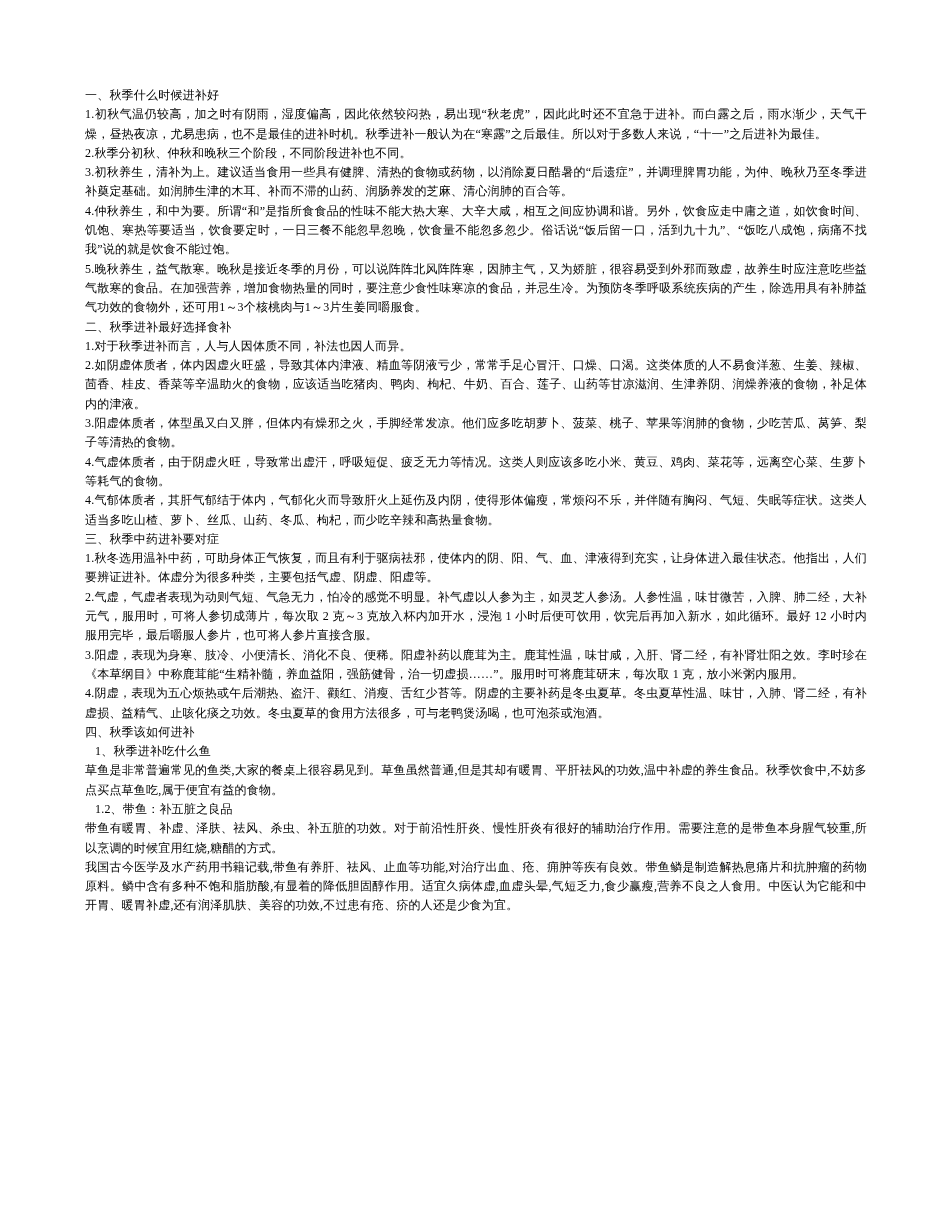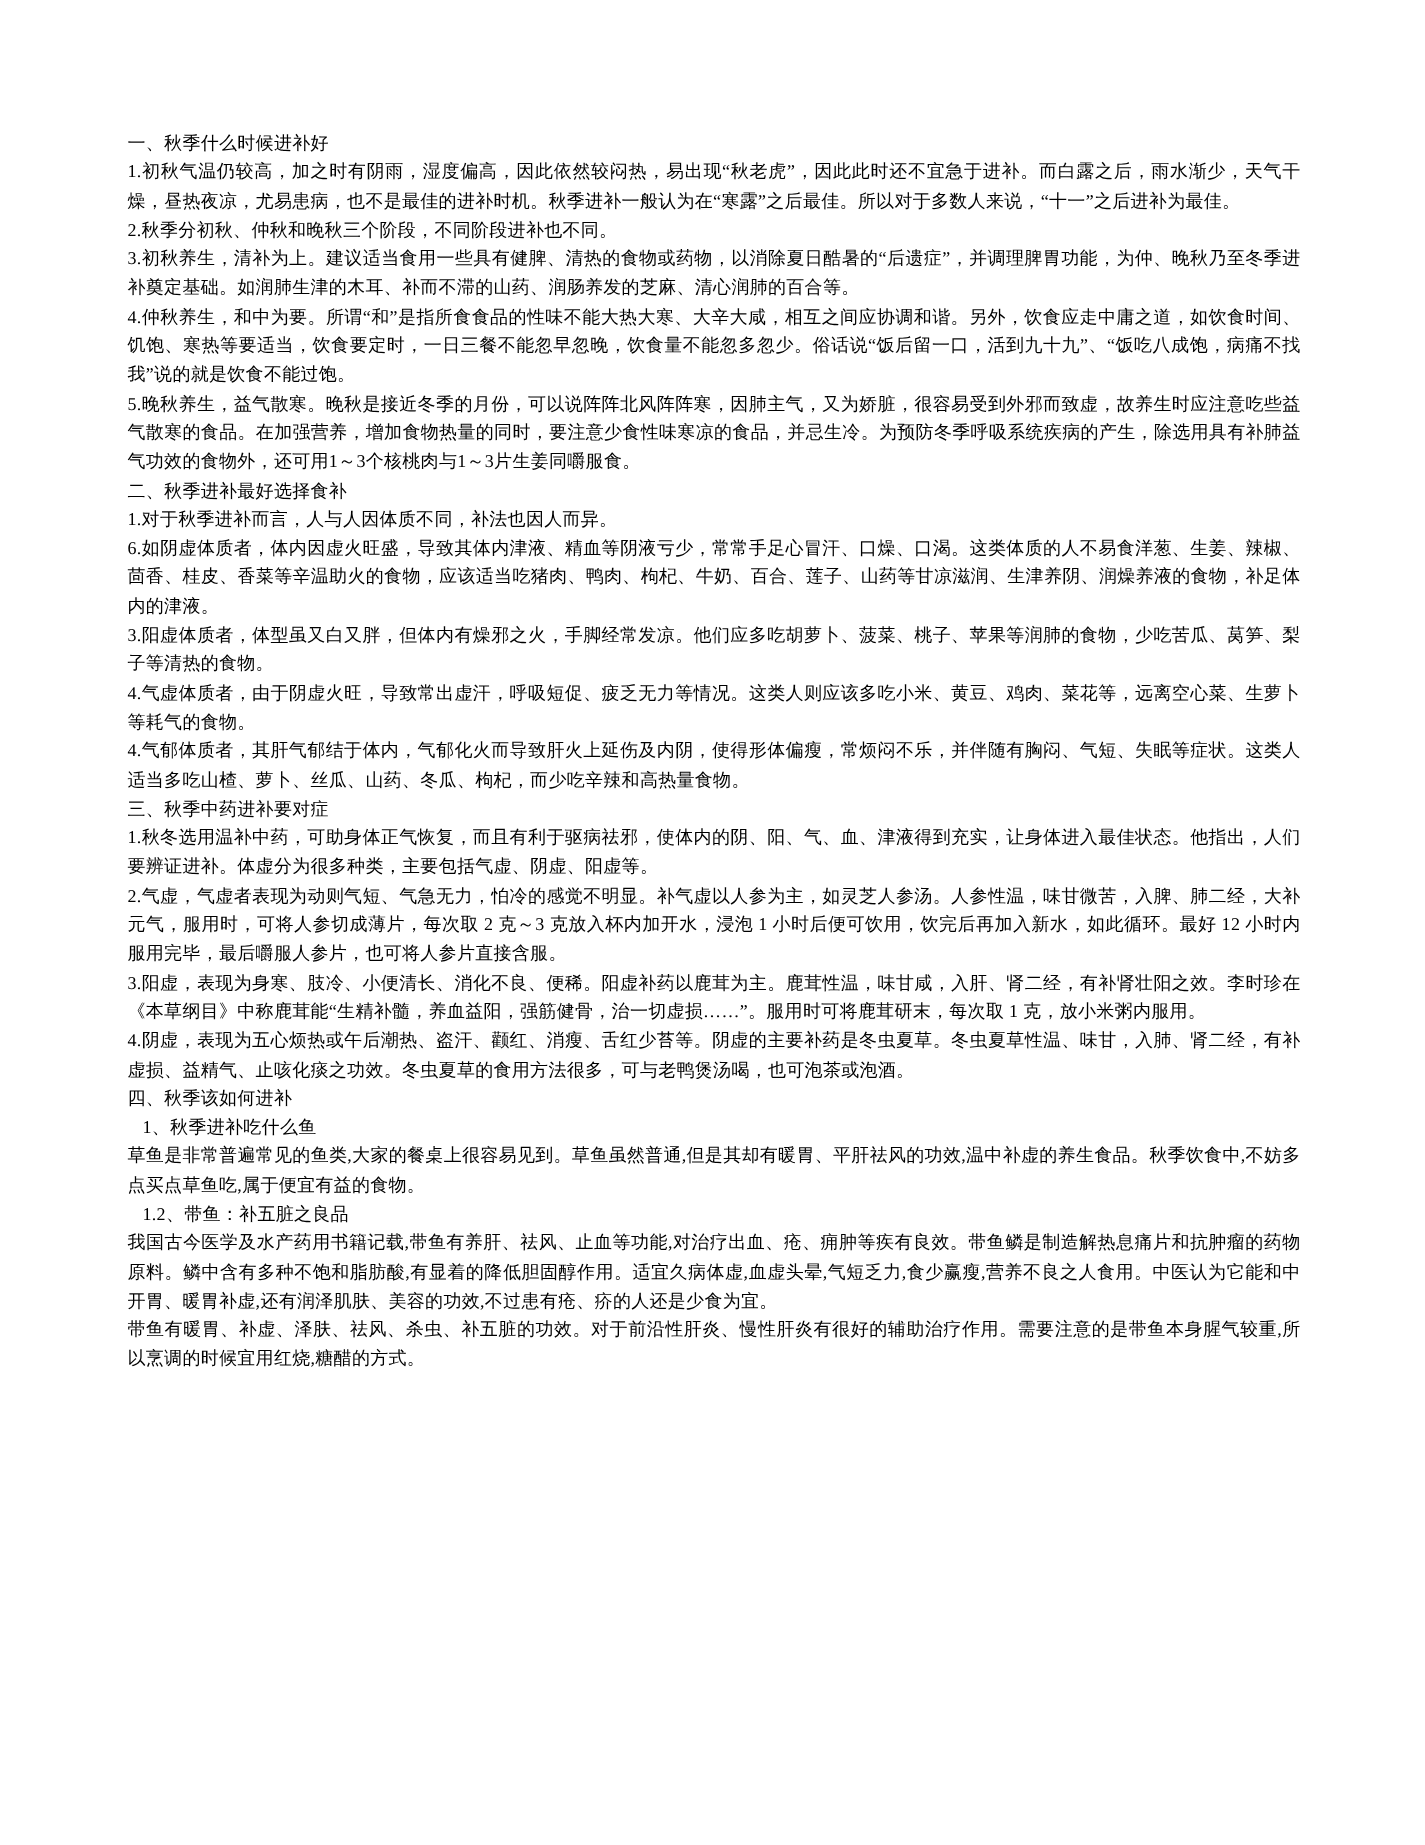--- a/index.html
+++ b/index.html
@@ -46,29 +46,29 @@
 <div class="page">
   <div class="doc-content" id="doc-content">
       <p>一、秋季什么时候进补好</p>
       <p>1.初秋气温仍较高，加之时有阴雨，湿度偏高，因此依然较闷热，易出现“秋老虎”，因此此时还不宜急于进补。而白露之后，雨水渐少，天气干燥，昼热夜凉，尤易患病，也不是最佳的进补时机。秋季进补一般认为在“寒露”之后最佳。所以对于多数人来说，“十一”之后进补为最佳。</p>
       <p>2.秋季分初秋、仲秋和晚秋三个阶段，不同阶段进补也不同。</p>
       <p>3.初秋养生，清补为上。建议适当食用一些具有健脾、清热的食物或药物，以消除夏日酷暑的“后遗症”，并调理脾胃功能，为仲、晚秋乃至冬季进补奠定基础。如润肺生津的木耳、补而不滞的山药、润肠养发的芝麻、清心润肺的百合等。</p>
       <p>4.仲秋养生，和中为要。所谓“和”是指所食食品的性味不能大热大寒、大辛大咸，相互之间应协调和谐。另外，饮食应走中庸之道，如饮食时间、饥饱、寒热等要适当，饮食要定时，一日三餐不能忽早忽晚，饮食量不能忽多忽少。俗话说“饭后留一口，活到九十九”、“饭吃八成饱，病痛不找我”说的就是饮食不能过饱。</p>
       <p>5.晚秋养生，益气散寒。晚秋是接近冬季的月份，可以说阵阵北风阵阵寒，因肺主气，又为娇脏，很容易受到外邪而致虚，故养生时应注意吃些益气散寒的食品。在加强营养，增加食物热量的同时，要注意少食性味寒凉的食品，并忌生冷。为预防冬季呼吸系统疾病的产生，除选用具有补肺益气功效的食物外，还可用1～3个核桃肉与1～3片生姜同嚼服食。</p>
       <p>二、秋季进补最好选择食补</p>
       <p>1.对于秋季进补而言，人与人因体质不同，补法也因人而异。</p>
-      <p>6.如阴虚体质者，体内因虚火旺盛，导致其体内津液、精血等阴液亏少，常常手足心冒汗、口燥、口渴。这类体质的人不易食洋葱、生姜、辣椒、茴香、桂皮、香菜等辛温助火的食物，应该适当吃猪肉、鸭肉、枸杞、牛奶、百合、莲子、山药等甘凉滋润、生津养阴、润燥养液的食物，补足体内的津液。</p>
+      <p>2.如阴虚体质者，体内因虚火旺盛，导致其体内津液、精血等阴液亏少，常常手足心冒汗、口燥、口渴。这类体质的人不易食洋葱、生姜、辣椒、茴香、桂皮、香菜等辛温助火的食物，应该适当吃猪肉、鸭肉、枸杞、牛奶、百合、莲子、山药等甘凉滋润、生津养阴、润燥养液的食物，补足体内的津液。</p>
       <p>3.阳虚体质者，体型虽又白又胖，但体内有燥邪之火，手脚经常发凉。他们应多吃胡萝卜、菠菜、桃子、苹果等润肺的食物，少吃苦瓜、莴笋、梨子等清热的食物。</p>
       <p>4.气虚体质者，由于阴虚火旺，导致常出虚汗，呼吸短促、疲乏无力等情况。这类人则应该多吃小米、黄豆、鸡肉、菜花等，远离空心菜、生萝卜等耗气的食物。</p>
       <p>4.气郁体质者，其肝气郁结于体内，气郁化火而导致肝火上延伤及内阴，使得形体偏瘦，常烦闷不乐，并伴随有胸闷、气短、失眠等症状。这类人适当多吃山楂、萝卜、丝瓜、山药、冬瓜、枸杞，而少吃辛辣和高热量食物。</p>
       <p>三、秋季中药进补要对症</p>
       <p>1.秋冬选用温补中药，可助身体正气恢复，而且有利于驱病祛邪，使体内的阴、阳、气、血、津液得到充实，让身体进入最佳状态。他指出，人们要辨证进补。体虚分为很多种类，主要包括气虚、阴虚、阳虚等。</p>
       <p>2.气虚，气虚者表现为动则气短、气急无力，怕冷的感觉不明显。补气虚以人参为主，如灵芝人参汤。人参性温，味甘微苦，入脾、肺二经，大补元气，服用时，可将人参切成薄片，每次取 2 克～3 克放入杯内加开水，浸泡 1 小时后便可饮用，饮完后再加入新水，如此循环。最好 12 小时内服用完毕，最后嚼服人参片，也可将人参片直接含服。</p>
       <p>3.阳虚，表现为身寒、肢冷、小便清长、消化不良、便稀。阳虚补药以鹿茸为主。鹿茸性温，味甘咸，入肝、肾二经，有补肾壮阳之效。李时珍在《本草纲目》中称鹿茸能“生精补髓，养血益阳，强筋健骨，治一切虚损……”。服用时可将鹿茸研末，每次取 1 克，放小米粥内服用。</p>
       <p>4.阴虚，表现为五心烦热或午后潮热、盗汗、颧红、消瘦、舌红少苔等。阴虚的主要补药是冬虫夏草。冬虫夏草性温、味甘，入肺、肾二经，有补虚损、益精气、止咳化痰之功效。冬虫夏草的食用方法很多，可与老鸭煲汤喝，也可泡茶或泡酒。</p>
       <p>四、秋季该如何进补</p>
       <p class="indent">1、秋季进补吃什么鱼</p>
       <p>草鱼是非常普遍常见的鱼类,大家的餐桌上很容易见到。草鱼虽然普通,但是其却有暖胃、平肝祛风的功效,温中补虚的养生食品。秋季饮食中,不妨多点买点草鱼吃,属于便宜有益的食物。</p>
       <p class="indent">1.2、带鱼：补五脏之良品</p>
+      <p>带鱼有暖胃、补虚、泽肤、祛风、杀虫、补五脏的功效。对于前沿性肝炎、慢性肝炎有很好的辅助治疗作用。需要注意的是带鱼本身腥气较重,所以烹调的时候宜用红烧,糖醋的方式。</p>
       <p>我国古今医学及水产药用书籍记载,带鱼有养肝、祛风、止血等功能,对治疗出血、疮、痈肿等疾有良效。带鱼鳞是制造解热息痛片和抗肿瘤的药物原料。鳞中含有多种不饱和脂肪酸,有显着的降低胆固醇作用。适宜久病体虚,血虚头晕,气短乏力,食少赢瘦,营养不良之人食用。中医认为它能和中开胃、暖胃补虚,还有润泽肌肤、美容的功效,不过患有疮、疥的人还是少食为宜。</p>
-      <p>带鱼有暖胃、补虚、泽肤、祛风、杀虫、补五脏的功效。对于前沿性肝炎、慢性肝炎有很好的辅助治疗作用。需要注意的是带鱼本身腥气较重,所以烹调的时候宜用红烧,糖醋的方式。</p>
     </div>
 </div>
 
 </body></html>

